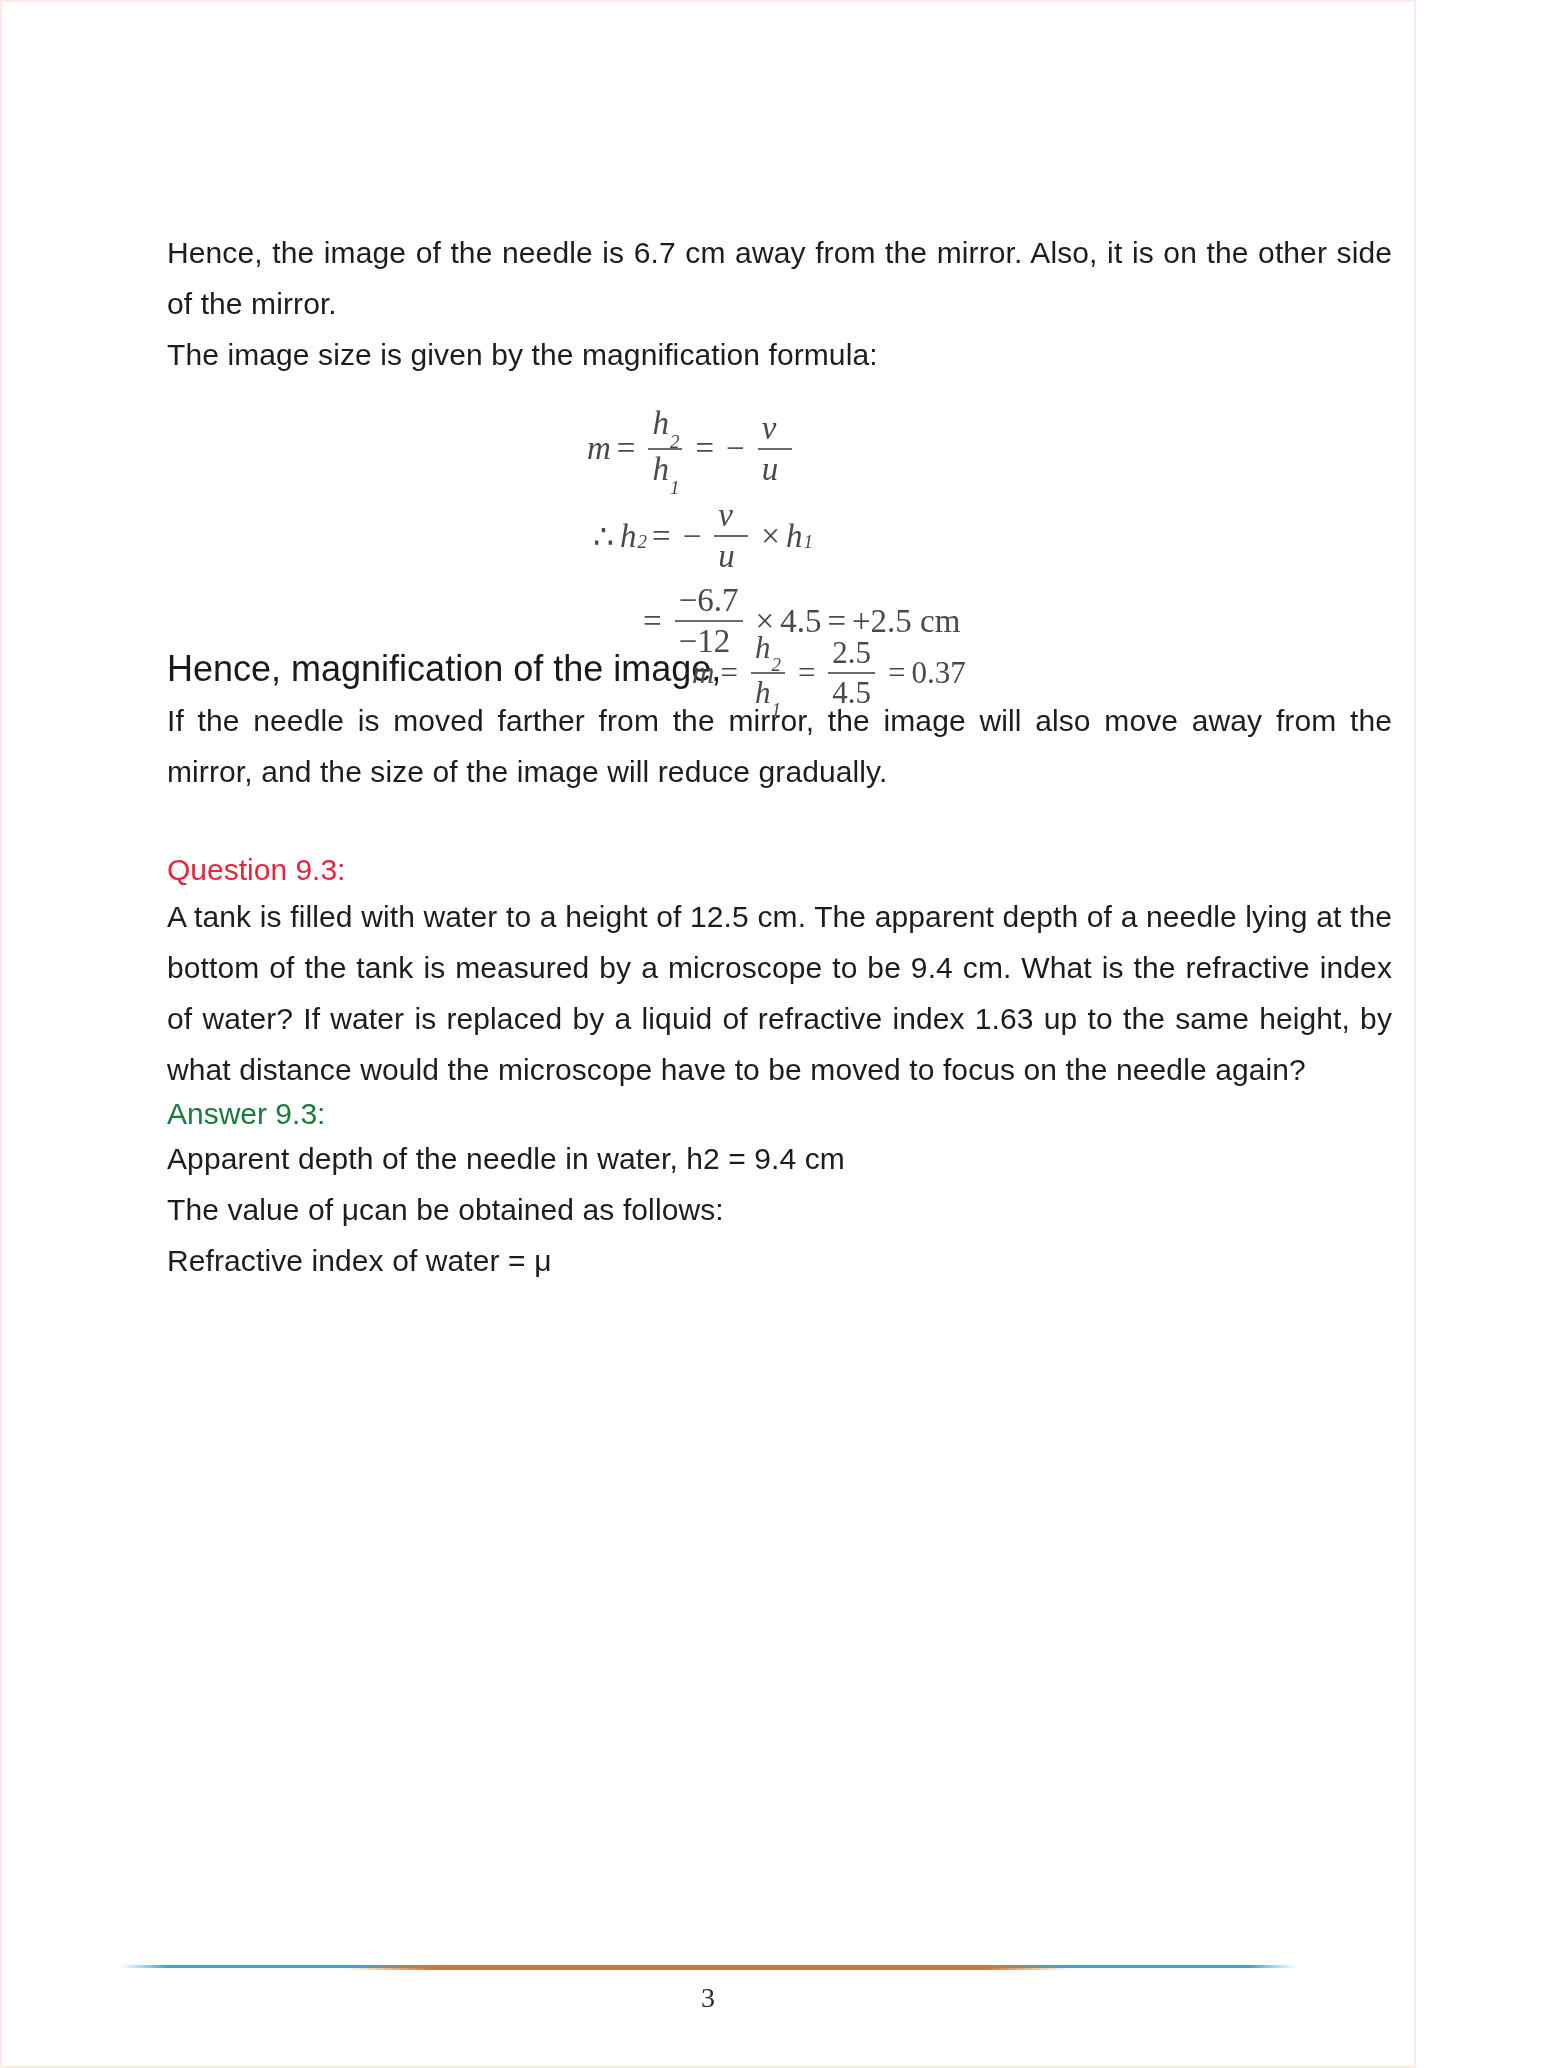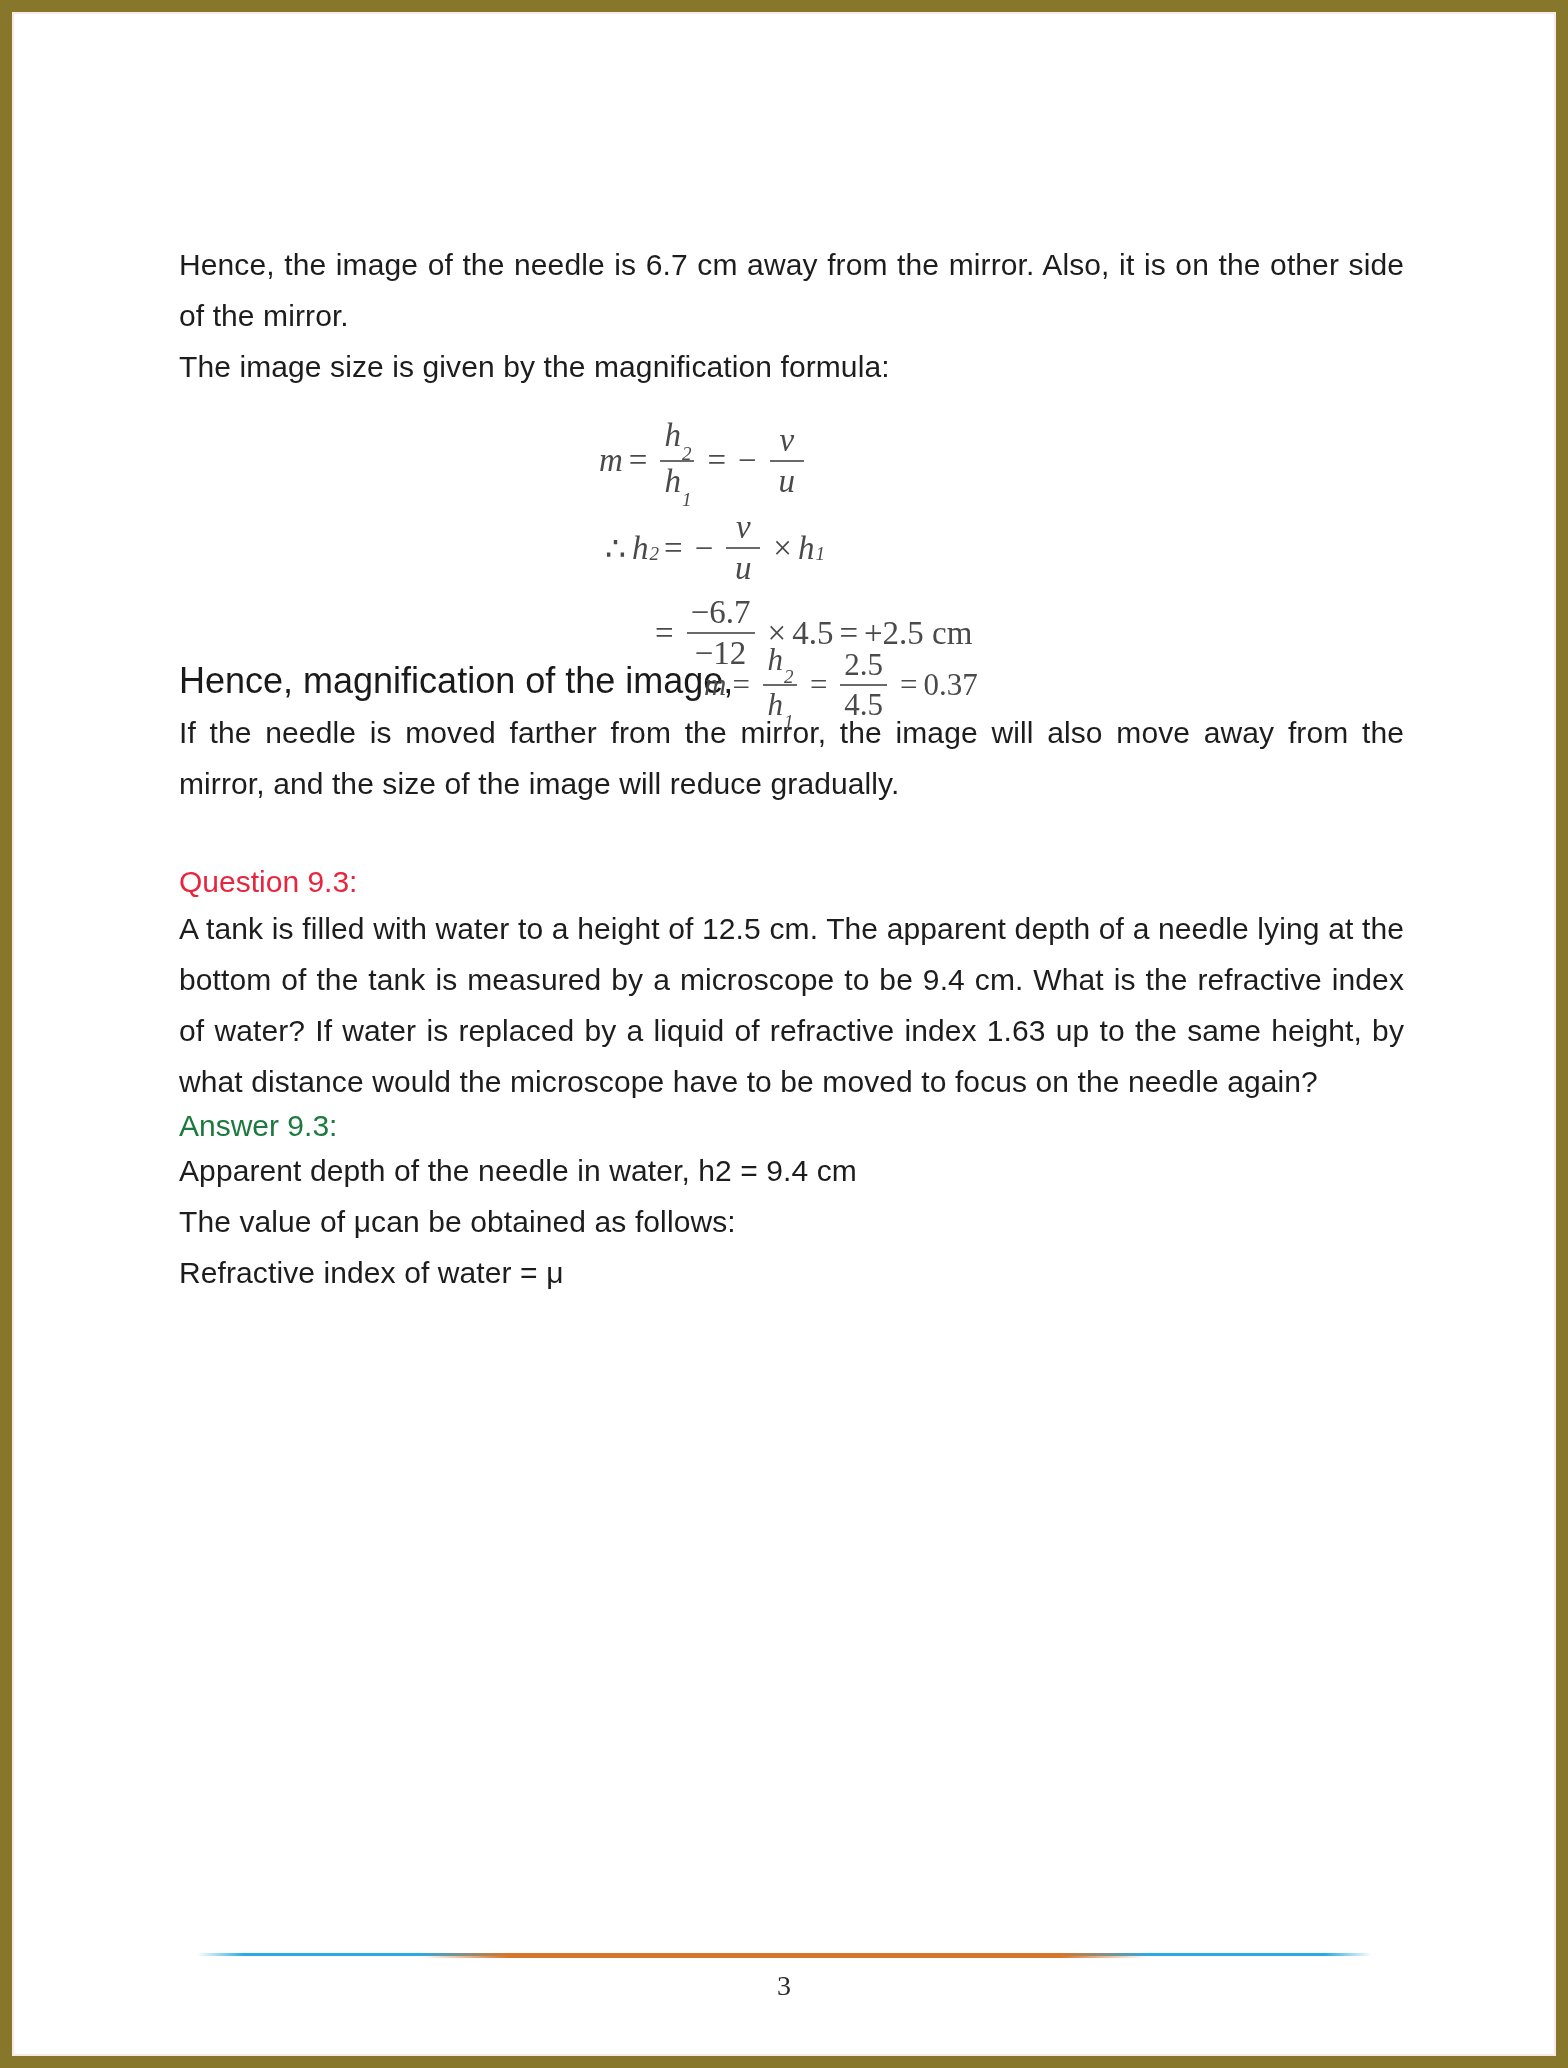--- a/index.html
+++ b/index.html
@@ -7,23 +7,23 @@
   body{
     width:1568px; height:2068px;
     font-family:"Liberation Sans", sans-serif;
     color:#1a1a1a;
     overflow:hidden;
   }
 
   
   .page-frame{
     position:absolute; left:0; top:0;
-    width:1568px; height:2068px;
+    width:1416px; height:2068px;
     background:#87772a;        
-    padding:12px;
+    padding:0;
   }
   .page-inner{
     position:relative;
     width:100%; height:100%;
     background:#ffffff;
     border:2px solid #fde8e4;  
   }
 
   
   .content{
@@ -57,21 +57,20 @@
     font-style:italic;
     white-space:nowrap;
   }
   .ml1{ left:420px; top:8px; }
   .ml2{ left:420px; top:100px; }
   .ml3{ left:470px; top:185px; }
 
   .frac{
     display:inline-flex;
     flex-direction:column;
-    align-items:center;
     margin:0 7px;
     vertical-align:middle;
   }
   .frac .num, .frac .den{
     padding:0 4px;
     line-height:1.07;
   }
   .frac .bar{
     width:100%;
     min-width:34px;

